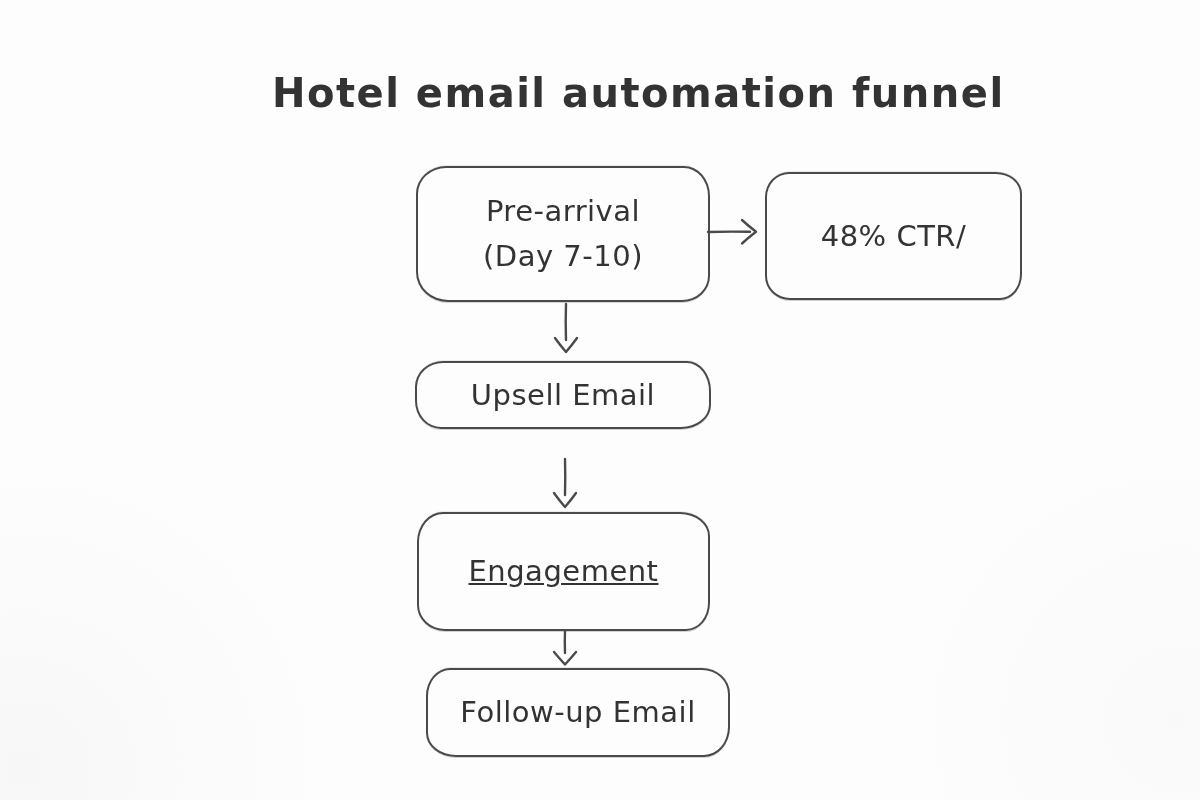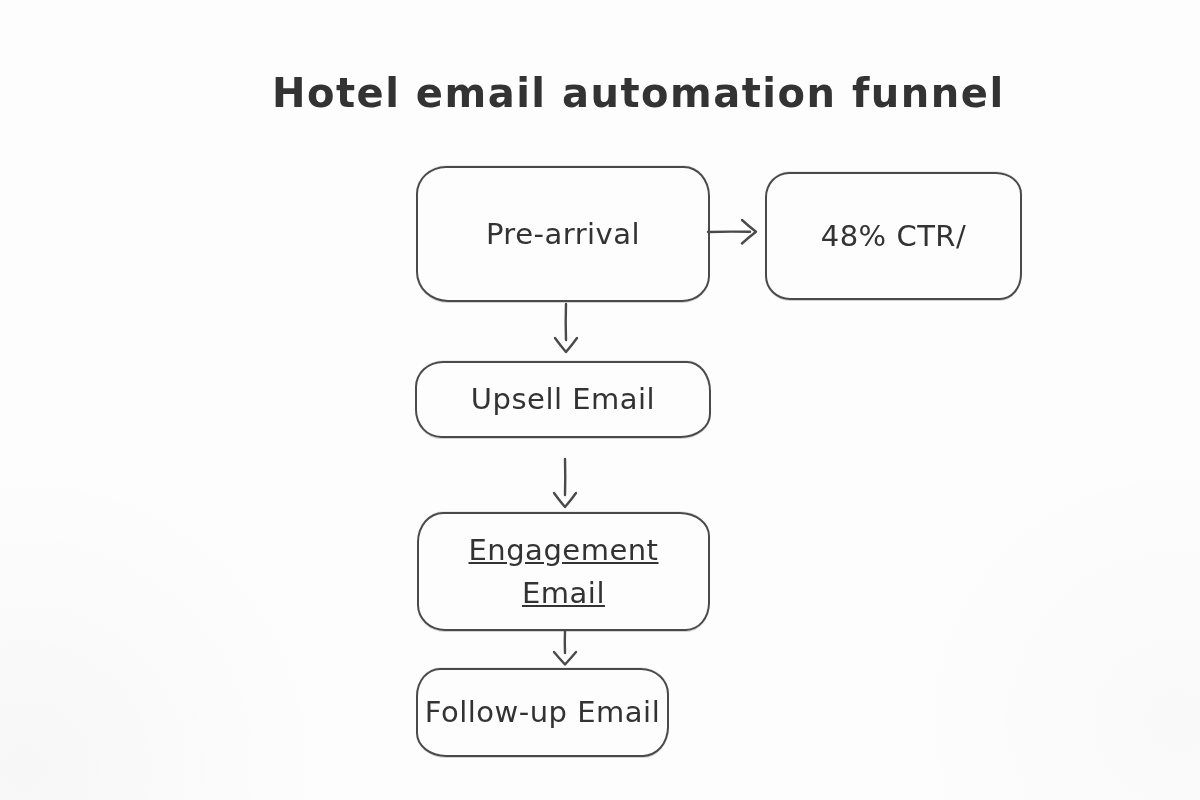--- a/index.html
+++ b/index.html
@@ -42,52 +42,52 @@
     color: var(--text);
     font-size: 29px;
     line-height: 45px;
     text-align: center;
     letter-spacing: 0.5px;
     white-space: nowrap;
     box-shadow: 0 1.5px 0 -0.5px rgba(100,100,100,0.28), 0 -1px 0 -0.2px rgba(120,120,120,0.18);
   }
   .node-pre-arrival   { left: 416px; top: 166px; width: 294px; height: 136px; border-radius: 30px 26px 28px 32px / 28px 30px 26px 30px; }
   .node-metric        { left: 765px; top: 172px; width: 257px; height: 128px; border-radius: 24px 26px 22px 25px / 25px 22px 26px 24px; line-height: 47px; }
-  .node-upsell        { left: 415px; top: 361px; width: 296px; height: 77px;  border-radius: 28px 24px 30px 26px / 26px 30px 24px 28px; }
+  .node-upsell        { left: 415px; top: 361px; width: 296px; height: 68px;  border-radius: 28px 24px 30px 26px / 26px 30px 24px 28px; }
   .node-engagement    { left: 417px; top: 512px; width: 293px; height: 119px; border-radius: 26px 30px 24px 28px / 30px 24px 28px 26px; line-height: 43px; text-decoration: underline; }
-  .node-followup      { left: 416px; top: 668px; width: 253px; height: 89px;  border-radius: 24px 28px 26px 30px / 28px 26px 30px 24px; }
+  .node-followup      { left: 426px; top: 668px; width: 304px; height: 89px;  border-radius: 24px 28px 26px 30px / 28px 26px 30px 24px; }
   .arrow { position: absolute; color: var(--stroke); }
   .arrow svg { display: block; }
   .arrow-right   { left: 706px; top: 208px; }
   .arrow-down-1  { left: 548px; top: 302px; }
   .arrow-down-2  { left: 547px; top: 457px; }
   .arrow-down-3  { left: 547px; top: 629px; }
 </style>
 </head>
 <body>
 
 <div class="canvas">
 
   <div class="title">Hotel email automation funnel</div>
 
   <div class="node node-pre-arrival">
     <span>Pre-arrival</span>
+    <span>(Day 7-10)</span>
   </div>
 
   <div class="node node-metric">
     <span>48% CTR/</span>
   </div>
 
   <div class="node node-upsell">
     <span>Upsell Email</span>
   </div>
 
   <div class="node node-engagement">
     <span>Engagement</span>
-    <span>Email</span>
   </div>
 
   <div class="node node-followup">
     <span>Follow-up Email</span>
   </div>
 
   <div class="arrow arrow-right">
     <svg width="60" height="46" viewBox="0 0 60 46" fill="none">
       <path d="M2 24 Q20 23.4 44 23.8" stroke="currentColor" stroke-width="2.4" stroke-linecap="round"></path>
       <path d="M36 12 Q42 17.5 50 23.8 Q42 30 36 35.5" stroke="currentColor" stroke-width="2.4" stroke-linecap="round" stroke-linejoin="round" fill="none"></path>

